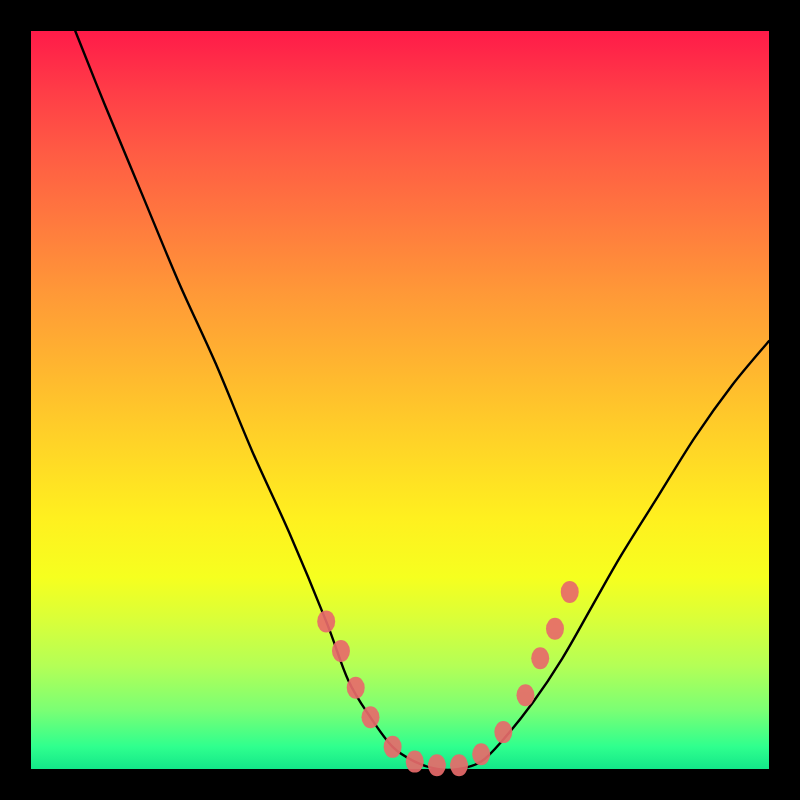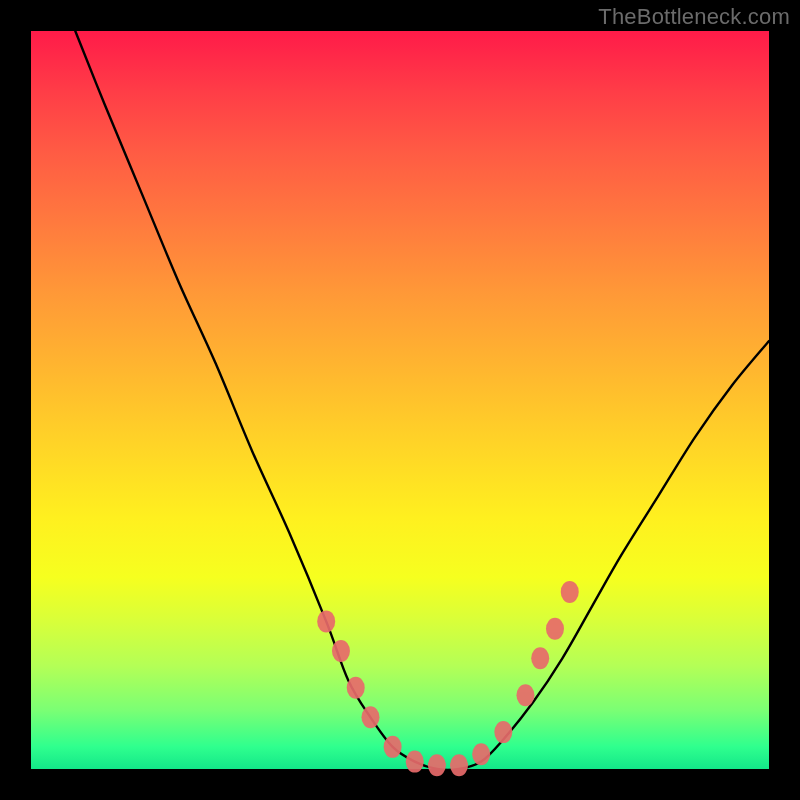--- a/index.html
+++ b/index.html
@@ -57,21 +57,20 @@
     top: 0;
     width: 738px;
     height: 738px;
     overflow: visible;
   }
 </style>
 </head>
 <body>
 
 <div class="stage">
-  <div class="watermark">TheBottleneck.com</div>
 
   <div class="plot">
     <svg class="curve" viewBox="0 0 738 738" preserveAspectRatio="none">
       <path id="curve-path" fill="none" stroke="#000000" stroke-width="2.4" stroke-linecap="round" stroke-linejoin="round" d="M 44.28 0.00 C 49.20 12.30, 62.73 46.74, 73.80 73.80 C 84.87 100.86, 98.40 132.84, 110.70 162.36 C 123.00 191.88, 135.30 222.63, 147.60 250.92 C 159.90 279.21, 172.20 303.81, 184.50 332.10 C 196.80 360.39, 209.10 392.37, 221.40 420.66 C 233.70 448.95, 246.00 473.55, 258.30 501.84 C 270.60 530.13, 285.36 565.80, 295.20 590.40 C 305.04 615.00, 309.96 633.45, 317.34 649.44 C 324.72 665.43, 332.10 675.27, 339.48 686.34 C 346.86 697.41, 354.24 708.48, 361.62 715.86 C 369.00 723.24, 376.38 726.93, 383.76 730.62 C 391.14 734.31, 398.52 736.77, 405.90 738.00 C 413.28 739.23, 420.66 739.23, 428.04 738.00 C 435.42 736.77, 442.80 735.54, 450.18 730.62 C 457.56 725.70, 463.71 718.32, 472.32 708.48 C 480.93 698.64, 492.00 685.11, 501.84 671.58 C 511.68 658.05, 521.52 643.29, 531.36 627.30 C 541.20 611.31, 551.04 592.86, 560.88 575.64 C 570.72 558.42, 579.33 542.43, 590.40 523.98 C 601.47 505.53, 615.00 484.62, 627.30 464.94 C 639.60 445.26, 651.90 424.35, 664.20 405.90 C 676.50 387.45, 688.80 370.23, 701.10 354.24 C 713.40 338.25, 731.85 317.34, 738.00 309.96"></path>
       <g id="markers">
           <ellipse cx="295.20" cy="590.40" rx="9" ry="11" fill="#e76a6a" stroke="#d94f4f" stroke-width="0" opacity="0.92"></ellipse>
           <ellipse cx="309.96" cy="619.92" rx="9" ry="11" fill="#e76a6a" stroke="#d94f4f" stroke-width="0" opacity="0.92"></ellipse>
           <ellipse cx="324.72" cy="656.82" rx="9" ry="11" fill="#e76a6a" stroke="#d94f4f" stroke-width="0" opacity="0.92"></ellipse>
           <ellipse cx="339.48" cy="686.34" rx="9" ry="11" fill="#e76a6a" stroke="#d94f4f" stroke-width="0" opacity="0.92"></ellipse>
           <ellipse cx="361.62" cy="715.86" rx="9" ry="11" fill="#e76a6a" stroke="#d94f4f" stroke-width="0" opacity="0.92"></ellipse>

